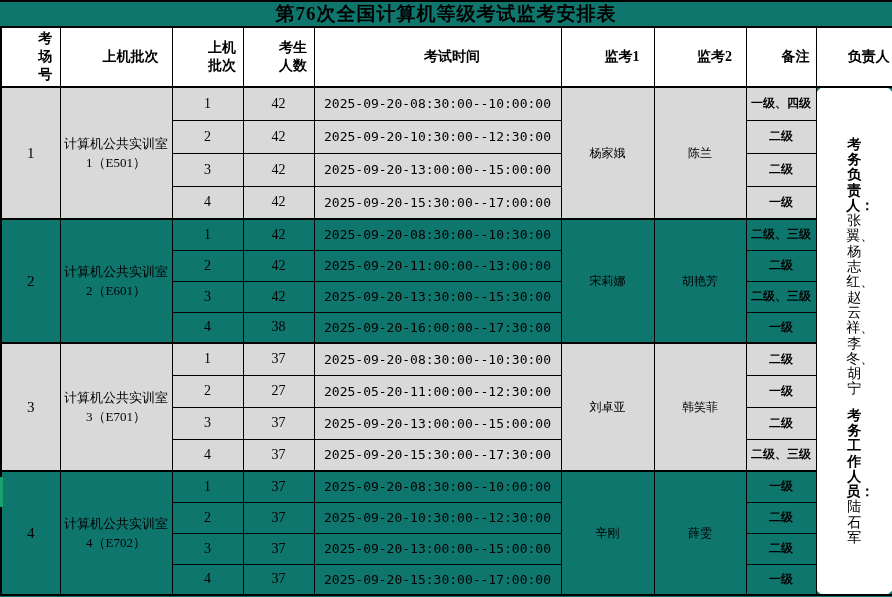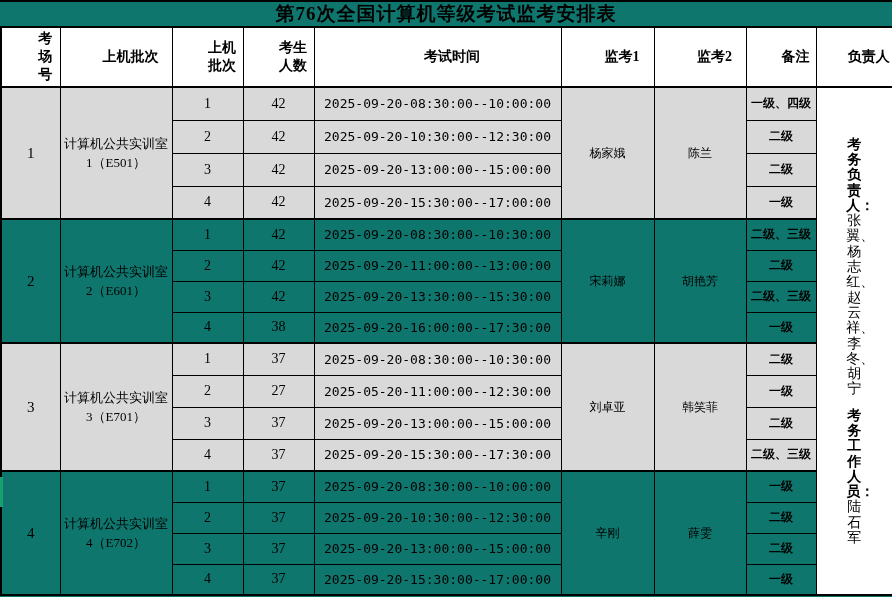--- a/index.html
+++ b/index.html
@@ -36,21 +36,21 @@
     font-size: 14px; font-weight: bold;
     border-bottom: 2px solid #000;
     background: #ffffff;
     padding-left: 30px;
   }
   tr.hA { height: 33px; }
   tr.hB { height: 31px; }
   tr.hC { height: 32px; }
   tr.gs td { border-top: 2px solid #000; }
   tr.shade td { background: #d9d9d9; }
-  tr.shade td.c-leader, td.c-leader { background: #ffffff; }
+  tr.shade td.c-leader, td.c-leader { background: #ffffff; border-radius: 9px; }
   .c-no   { font-size: 15px; }
   .c-room { font-size: 13px; line-height: 1.5; }
   .c-batch, .c-count { font-size: 14px; }
   .c-time { font-family: "DejaVu Sans Mono", monospace; font-size: 13px; }
   .c-inv  { font-size: 12px; }
   .c-note { font-size: 12px; font-weight: bold; }
   .c-leader { vertical-align: top; padding-top: 6px; }
   .vtext {
     width: 16px; margin: 0 auto;
     word-break: break-all;

